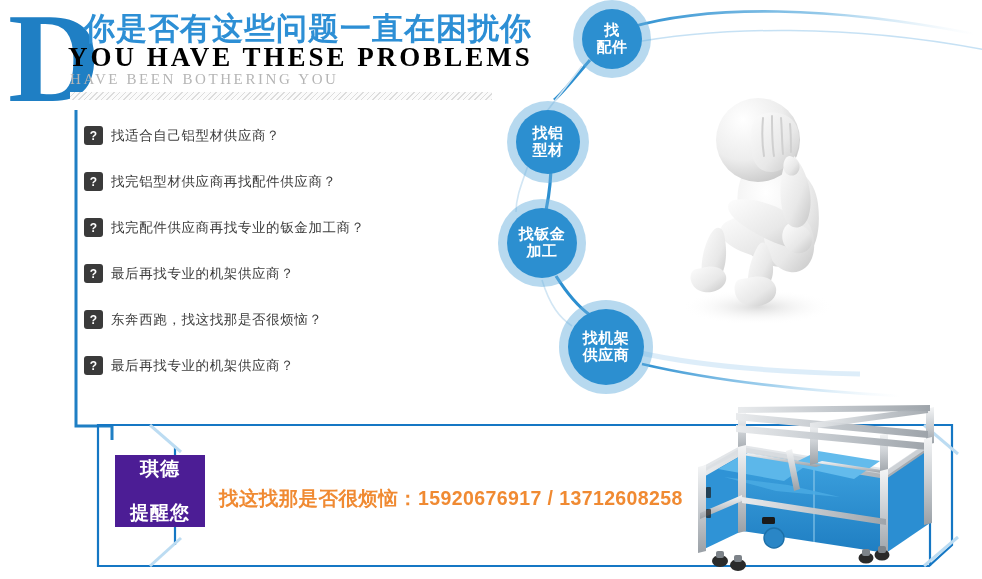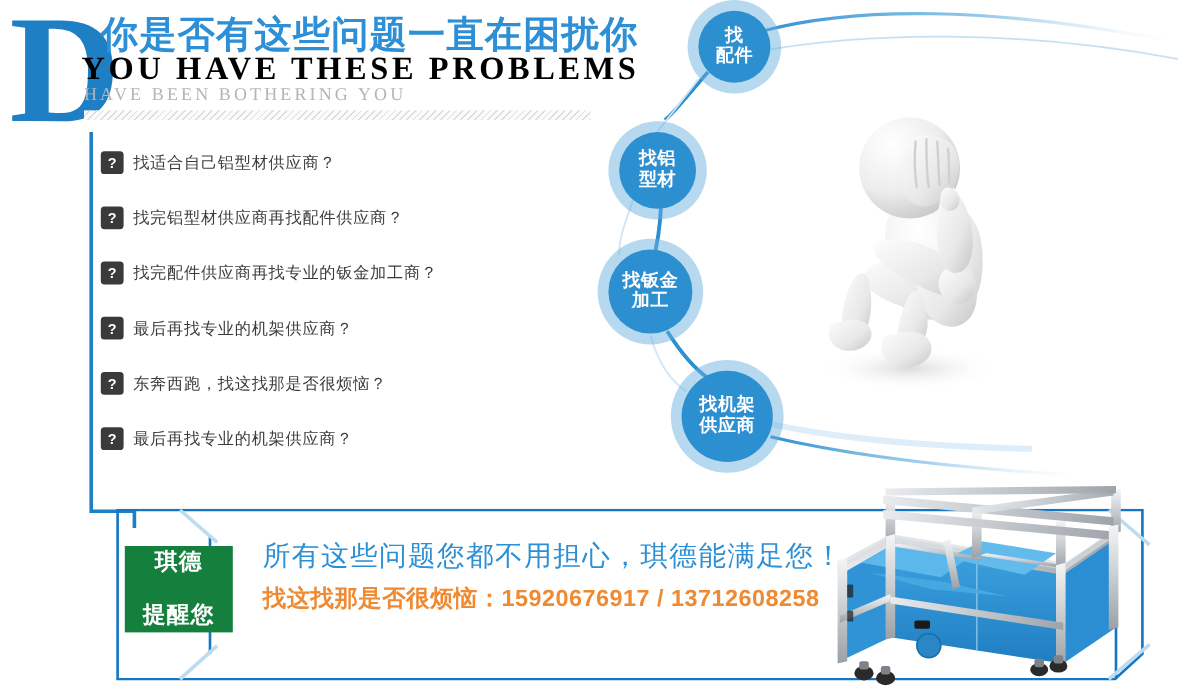--- a/index.html
+++ b/index.html
@@ -84,22 +84,22 @@
     letter-spacing: .5px;
   }
   .node span { display: block; }
 
   
   .figure { position: absolute; left: 662px; top: 72px; width: 190px; height: 290px; }
 
   
   .banner { position: absolute; left: 76px; top: 424px; width: 898px; height: 143px; }
   .banner-badge {
-    position: absolute; left: 104px; top: 455px;
-    width: 90px; height: 72px; background: #15803d;
+    position: absolute; left: 115px; top: 455px;
+    width: 90px; height: 72px; background: #4c1d95;
     display: flex; flex-direction: column;
     align-items: center; justify-content: center;
     color: #ffffff; font-size: 19px; font-weight: 700;
     line-height: 1.28; letter-spacing: 1px; gap: 20px;
   }
   .banner-l1 {
     position: absolute; left: 219px; top: 448px;
     font-size: 23px; font-weight: 400; color: #2d8fd5;
     letter-spacing: 1.2px; white-space: nowrap;
   }
@@ -289,21 +289,20 @@
     <line x1="74" y1="1" x2="105" y2="28" stroke="#bcdcf2" stroke-width="3"></line>
     <line x1="74" y1="142" x2="105" y2="114" stroke="#bcdcf2" stroke-width="3"></line>
     <line x1="848" y1="1" x2="882" y2="30" stroke="#bcdcf2" stroke-width="3"></line>
     <line x1="848" y1="142" x2="882" y2="113" stroke="#bcdcf2" stroke-width="3"></line>
   </svg>
 
   <div class="banner-badge">
     <span>琪德</span>
     <span>提醒您</span>
   </div>
-  <div class="banner-l1">所有这些问题您都不用担心，琪德能满足您！</div>
   <div class="banner-l2">
     <span class="lead">找这找那是否很烦恼：</span><span>15920676917 / 13712608258</span>
   </div>
 
   <svg class="product" viewBox="0 0 270 168">
     <defs>
       <linearGradient id="pBlue" x1="0" y1="0" x2="0" y2="1">
         <stop offset="0%" stop-color="#5fb6e8"></stop>
         <stop offset="100%" stop-color="#2a92d8"></stop>
       </linearGradient>

